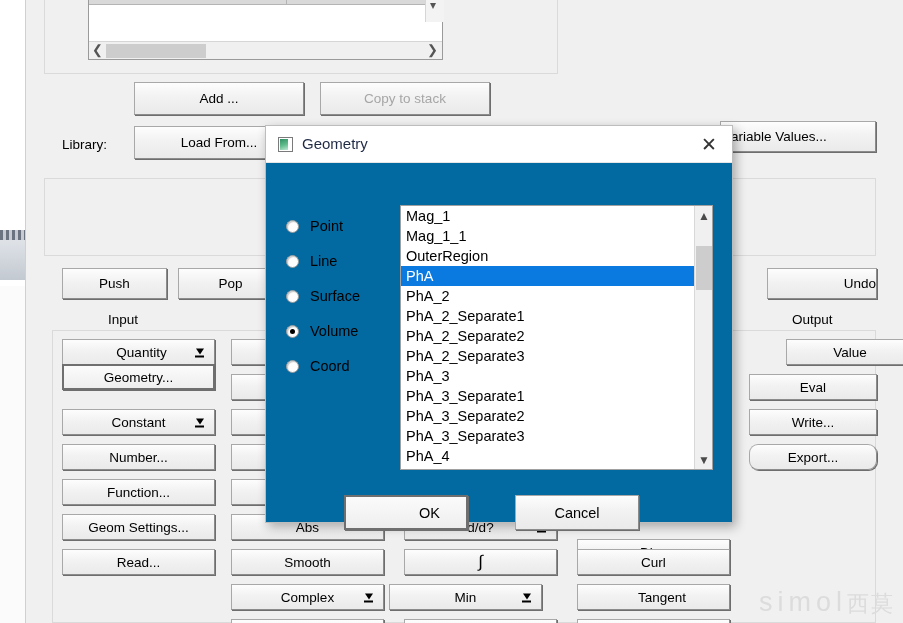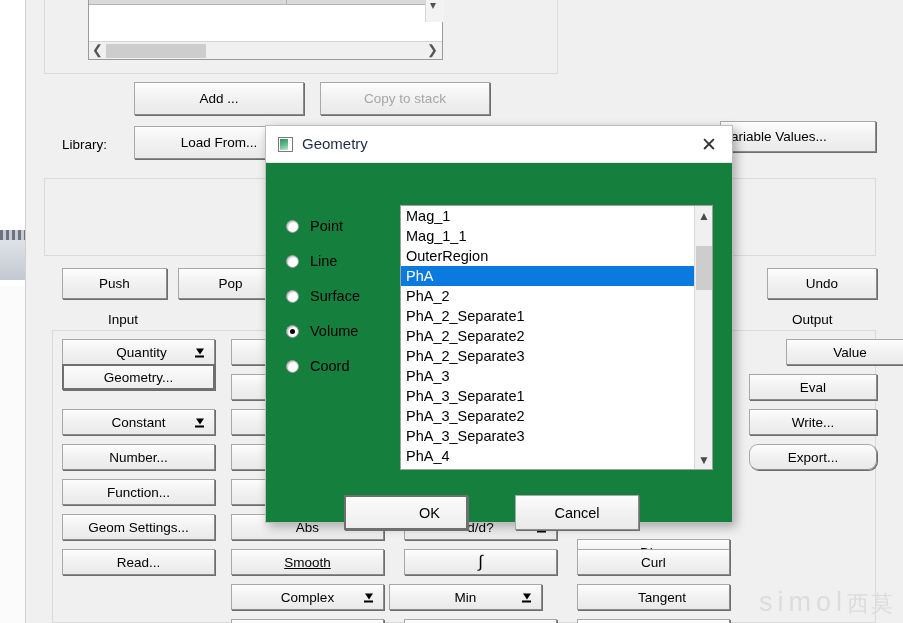--- a/index.html
+++ b/index.html
@@ -129,21 +129,21 @@
   #dlg .title-text {
     position:absolute; left:36px; top:9px;
     font-size:15px; color:#1f2a44;
     font-family:"Liberation Sans", sans-serif;
   }
   #dlg .close-btn {
     position:absolute; right:0px; top:0px; width:46px; height:36px;
     display:flex; align-items:center; justify-content:center;
     color:#333; font-size:19px; line-height:1;
   }
-  #dlg .body { position:absolute; left:0; top:37px; right:0; bottom:0; background:#15803d;}
+  #dlg .body { position:absolute; left:0; top:37px; right:0; bottom:0; background:#0369a1;}
 
   .radio-row { position:absolute; display:flex; align-items:center; }
   .radio-dot {
     width:13px; height:13px; border-radius:50%;
     background:#fdfdfd;
     border:1px solid #9a9a9a;
     box-shadow: inset 1px 1px 1px rgba(0,0,0,0.22);
     box-sizing:border-box;
     position:relative;
   }
@@ -240,21 +240,21 @@
     </div>
 
     <div class="group" style="left:18px;top:178px;width:832px;height:78px;"></div>
 
     <div class="btn" style="left:36px;top:268px;width:105px;height:31px;">
       <span>Push</span>
     </div>
     <div class="btn" style="left:152px;top:268px;width:105px;height:31px;">
       <span>Pop</span>
     </div>
-    <div class="btn" style="left:741px;top:268px;width:110px;height:31px;">
+    <div class="btn" style="left:741px;top:268px;width:110px;height:31px;justify-content:flex-end;">
       <span>Undo</span>
     </div>
 
     <div class="lbl" style="left:82px;top:312px;">Input</div>
     <div class="lbl" style="left:766px;top:312px;">Output</div>
 
     <div class="group" style="left:26px;top:330px;width:824px;height:293px;"></div>
 
     <div class="btn" style="left:36px;top:339px;width:153px;height:26px;padding-left:6px;">
       <span>Quantity</span>
@@ -301,21 +301,21 @@
 
     <div class="btn" style="left:205px;top:339px;width:153px;height:26px;"></div>
     <div class="btn" style="left:205px;top:374px;width:153px;height:26px;"></div>
     <div class="btn" style="left:205px;top:409px;width:153px;height:26px;"></div>
     <div class="btn" style="left:205px;top:444px;width:153px;height:26px;"></div>
     <div class="btn" style="left:205px;top:479px;width:153px;height:26px;"></div>
 
     <div class="btn" style="left:205px;top:514px;width:153px;height:26px;">
       <span>Abs</span>
     </div>
-    <div class="btn" style="left:205px;top:549px;width:153px;height:26px;text-decoration:underline;">
+    <div class="btn" style="left:205px;top:549px;width:153px;height:26px;">
       <span>Smooth</span>
     </div>
     <div class="btn" style="left:205px;top:584px;width:153px;height:26px;">
       <span>Complex</span>
       <span class="arrow">
           <i></i>
           <u></u>
         </span>
     </div>
     <div class="btn" style="left:205px;top:619px;width:153px;height:26px;"></div>

